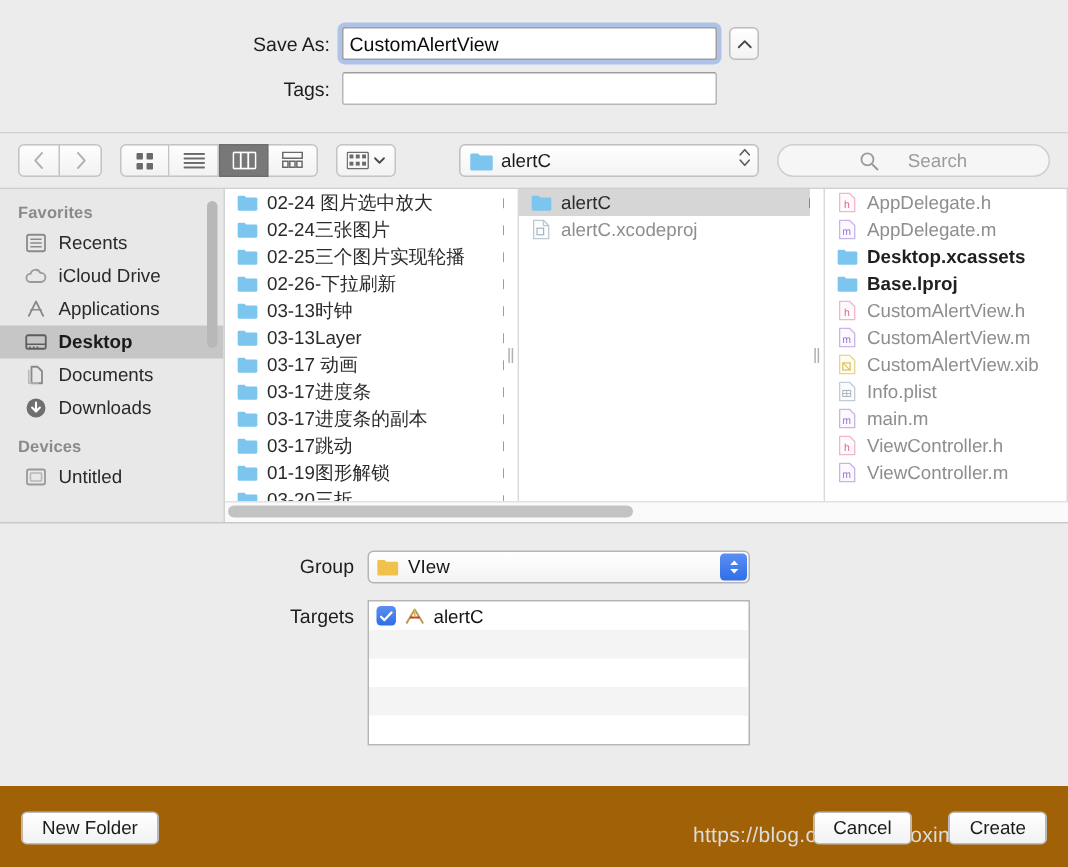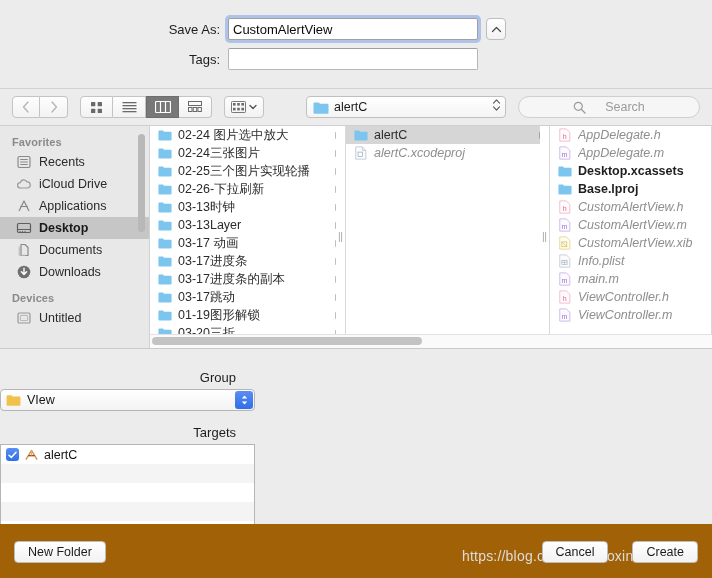--- a/index.html
+++ b/index.html
@@ -164,21 +164,21 @@
 
   .frow {
     height: 18px; display: flex; align-items: center;
     padding: 0 4px 0 8px; gap: 6px; cursor: default;
   }
   .frow.sel { background: #d6d6d6; }
   .frow .name {
     font-size: 12.5px; color: #2b2b2b;
     white-space: nowrap; overflow: hidden;
   }
-  .frow .name.dim { color: #8e8e8e; font-style: italic; }
+  .frow .name.dim { color: #8e8e8e; }
   .frow .name.bold { font-weight: bold; color: #1f1f1f; }
   .frow .arrow { margin-left: auto; flex: none; }
   .frow .ico { width: 14px; height: 14px; flex: none; display: block; }
 
   .col-resizer {
     position: absolute; top: 0; bottom: 0; width: 9px;
     display: flex; align-items: center; justify-content: center;
     background: #ffffff;
   }
 
@@ -192,21 +192,21 @@
     width: 270px; height: 8px; border-radius: 4px;
     background: #c3c3c3;
   }
 
   
   .accessory {
     height: 165px; background: #ececec;
     border-top: 1px solid #c9c9c9;
     padding-top: 18px;
   }
-  .acc-row { display: flex; flex-direction: column; }
+  .acc-row { display: flex; }
   .acc-label {
     width: 245px; text-align: right; padding-right: 9px;
     font-size: 13px; color: #1d1d1d; line-height: 22px;
   }
   .group-popup {
     width: 255px; height: 22px;
     background: linear-gradient(#ffffff,#f3f3f3);
     border: 1px solid #b5b5b5; border-radius: 4px;
     display: flex; align-items: center; padding-left: 5px;
     position: relative; cursor: default;

